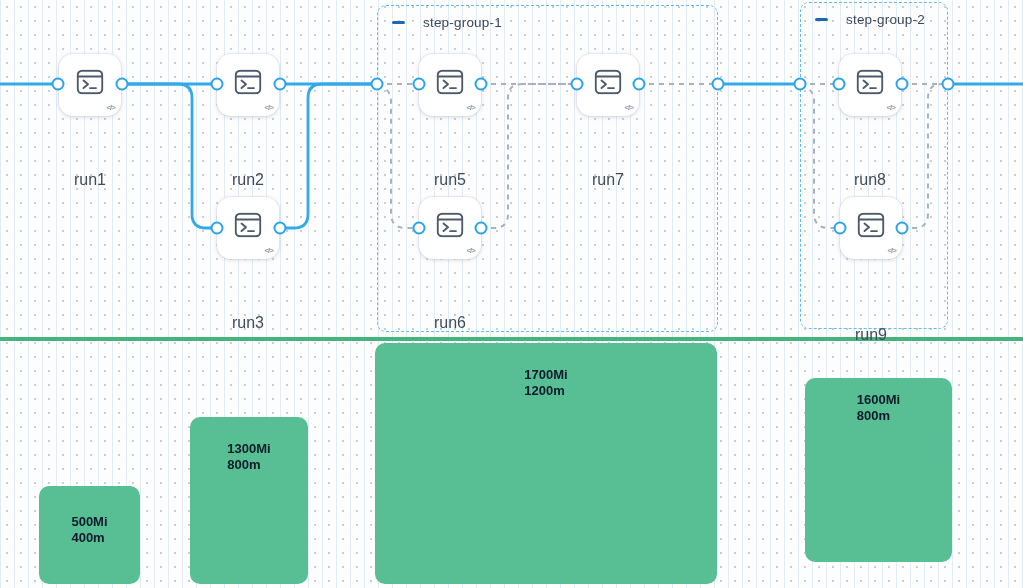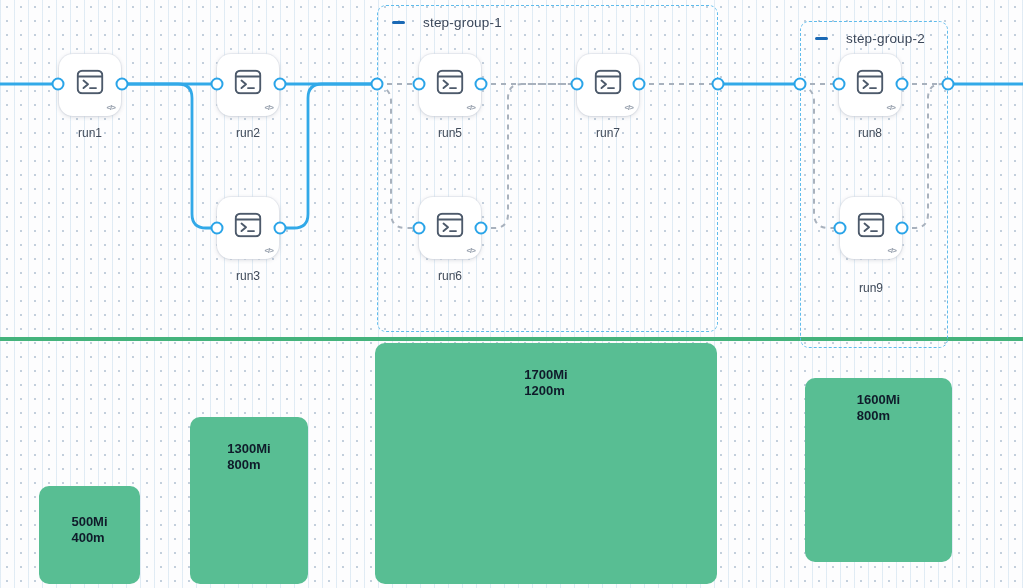--- a/index.html
+++ b/index.html
@@ -27,22 +27,22 @@
   .node{
     position:absolute;width:62px;height:62px;background:#fff;border-radius:14px;z-index:4;
     box-shadow:0 1px 4px rgba(80,95,115,.22), 0 0 0 1px rgba(228,232,238,.55);
   }
   .node .term-svg{position:absolute;left:50%;top:45%;transform:translate(-50%,-50%);}
   .code-badge{
     position:absolute;right:6px;bottom:4px;font-size:8px;font-weight:700;
     color:#97a0ad;letter-spacing:-1px;line-height:1;
   }
   .node-label{
-    position:absolute;z-index:4;transform:translateX(-50%);font-size:12px;
-    color:#414b5a;white-space:nowrap;
+    position:absolute;z-index:4;transform:translateX(-50%);font-size:16px;
+    color:#414b5a;white-space:nowrap;margin-top:45px;
   }
   .port{
     position:absolute;z-index:5;width:13px;height:13px;border-radius:50%;
     background:#fff;border:2.6px solid var(--port-blue);
     transform:translate(-50%,-50%);
   }
   .divider{position:absolute;left:0;width:1023px;z-index:1;}
   .bar{
     position:absolute;z-index:2;border-radius:10px;
     display:flex;flex-direction:column;align-items:center;
@@ -72,21 +72,21 @@
       <path d="M902 84 H948" class="edge dashed"></path>
       <path d="M902 228 H914 Q928 228 928 214 L928 98 Q928 84 942 84 L948 84" class="edge dashed"></path>
     </svg>
   <div id="groups">
       <div class="group" style="left: 377px; top: 5px; width: 341px; height: 327px;">
         <div class="group-header">
           <span class="minus-icon"></span>
           <span class="group-label">step-group-1</span>
         </div>
       </div>
-      <div class="group" style="left: 800px; top: 21px; width: 148px; height: 327px;">
+      <div class="group" style="left: 800px; top: 2px; width: 148px; height: 327px;">
         <div class="group-header">
           <span class="minus-icon"></span>
           <span class="group-label">step-group-2</span>
         </div>
       </div>
     </div>
   <div id="nodes">
       <div class="node" style="left: 59px; top: 54px;">
         <svg class="term-svg" width="27" height="25" viewBox="0 0 27 25" fill="none">
   <rect x="1.2" y="1.2" width="24.6" height="22.6" rx="4.5" stroke="#4D5A6B" stroke-width="2"></rect>

